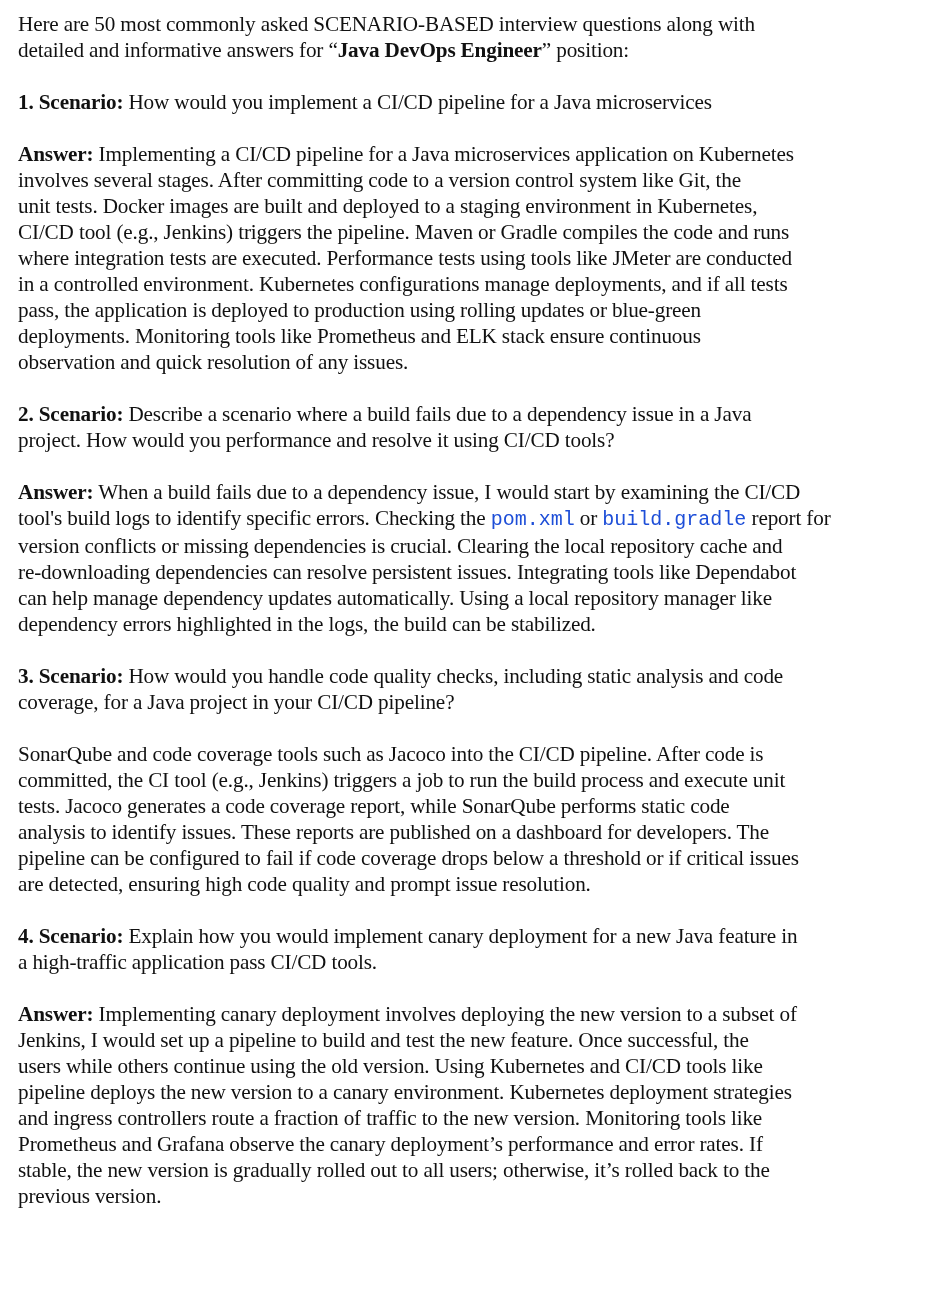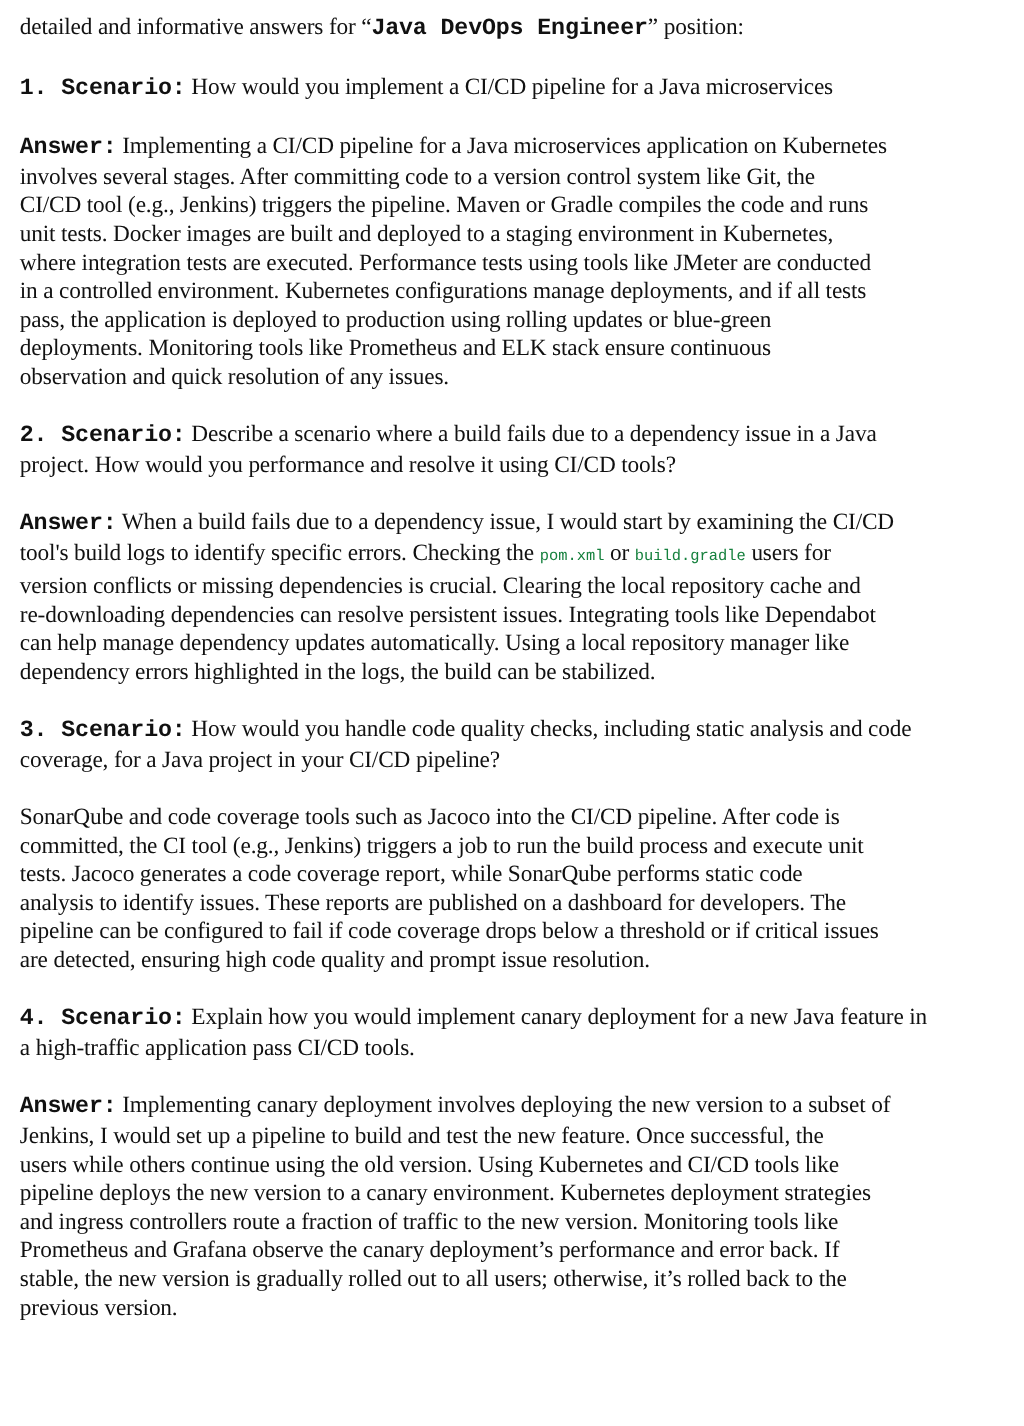--- a/index.html
+++ b/index.html
@@ -23,63 +23,64 @@
     }
     .para {
       margin: 0;
       font-size: 21.2px;
       line-height: 26px;
       letter-spacing: -0.15px;
       white-space: nowrap;
     }
     .line { display: block; }
     .gap { height: 26px; }
-    .bold { font-weight: bold; font-family: Liberation Mono, monospace; }
+    .bold { font-weight: bold; }
     .code {
       font-family: "Liberation Mono", "DejaVu Sans Mono", monospace;
-      font-size: 14px;
+      font-size: 20px;
       letter-spacing: 0;
-      color: #15803d;
+      color: #1d4ed8;
     }
   </style>
 </head>
 <body>
 
 <div class="page">
 
   <p class="para">
+    <span class="line">Here are 50 most commonly asked SCENARIO-BASED interview questions along with</span>
     <span class="line"><span>detailed and informative answers for “</span><span class="bold">Java DevOps Engineer</span><span>” position:</span></span>
   </p>
   <div class="gap"></div>
 
   <p class="para">
     <span class="line"><span class="bold">1. Scenario:</span><span> How would you implement a CI/CD pipeline for a Java microservices</span></span>
   </p>
   <div class="gap"></div>
   <p class="para">
     <span class="line"><span class="bold">Answer:</span><span> Implementing a CI/CD pipeline for a Java microservices application on Kubernetes</span></span>
     <span class="line">involves several stages. After committing code to a version control system like Git, the</span>
+    <span class="line">unit tests. Docker images are built and deployed to a staging environment in Kubernetes,</span>
     <span class="line">CI/CD tool (e.g., Jenkins) triggers the pipeline. Maven or Gradle compiles the code and runs</span>
-    <span class="line">unit tests. Docker images are built and deployed to a staging environment in Kubernetes,</span>
     <span class="line">where integration tests are executed. Performance tests using tools like JMeter are conducted</span>
     <span class="line">in a controlled environment. Kubernetes configurations manage deployments, and if all tests</span>
     <span class="line">pass, the application is deployed to production using rolling updates or blue-green</span>
     <span class="line">deployments. Monitoring tools like Prometheus and ELK stack ensure continuous</span>
     <span class="line">observation and quick resolution of any issues.</span>
   </p>
   <div class="gap"></div>
 
   <p class="para">
     <span class="line"><span class="bold">2. Scenario:</span><span> Describe a scenario where a build fails due to a dependency issue in a Java</span></span>
     <span class="line">project. How would you performance and resolve it using CI/CD tools?</span>
   </p>
   <div class="gap"></div>
   <p class="para">
     <span class="line"><span class="bold">Answer:</span><span> When a build fails due to a dependency issue, I would start by examining the CI/CD</span></span>
-    <span class="line"><span>tool's build logs to identify specific errors. Checking the </span><span class="code">pom.xml</span><span> or </span><span class="code">build.gradle</span><span> users for</span></span>
+    <span class="line"><span>tool's build logs to identify specific errors. Checking the </span><span class="code">pom.xml</span><span> or </span><span class="code">build.gradle</span><span> report for</span></span>
     <span class="line">version conflicts or missing dependencies is crucial. Clearing the local repository cache and</span>
     <span class="line">re-downloading dependencies can resolve persistent issues. Integrating tools like Dependabot</span>
     <span class="line">can help manage dependency updates automatically. Using a local repository manager like</span>
     <span class="line">dependency errors highlighted in the logs, the build can be stabilized.</span>
   </p>
   <div class="gap"></div>
 
   <p class="para">
     <span class="line"><span class="bold">3. Scenario:</span><span> How would you handle code quality checks, including static analysis and code</span></span>
     <span class="line">coverage, for a Java project in your CI/CD pipeline?</span>
@@ -99,18 +100,18 @@
     <span class="line"><span class="bold">4. Scenario:</span><span> Explain how you would implement canary deployment for a new Java feature in</span></span>
     <span class="line">a high-traffic application pass CI/CD tools.</span>
   </p>
   <div class="gap"></div>
   <p class="para">
     <span class="line"><span class="bold">Answer:</span><span> Implementing canary deployment involves deploying the new version to a subset of</span></span>
     <span class="line">Jenkins, I would set up a pipeline to build and test the new feature. Once successful, the</span>
     <span class="line">users while others continue using the old version. Using Kubernetes and CI/CD tools like</span>
     <span class="line">pipeline deploys the new version to a canary environment. Kubernetes deployment strategies</span>
     <span class="line">and ingress controllers route a fraction of traffic to the new version. Monitoring tools like</span>
-    <span class="line">Prometheus and Grafana observe the canary deployment’s performance and error back. If</span>
+    <span class="line">Prometheus and Grafana observe the canary deployment’s performance and error rates. If</span>
     <span class="line">stable, the new version is gradually rolled out to all users; otherwise, it’s rolled back to the</span>
     <span class="line">previous version.</span>
   </p>
 
 </div>
 
 </body></html>

